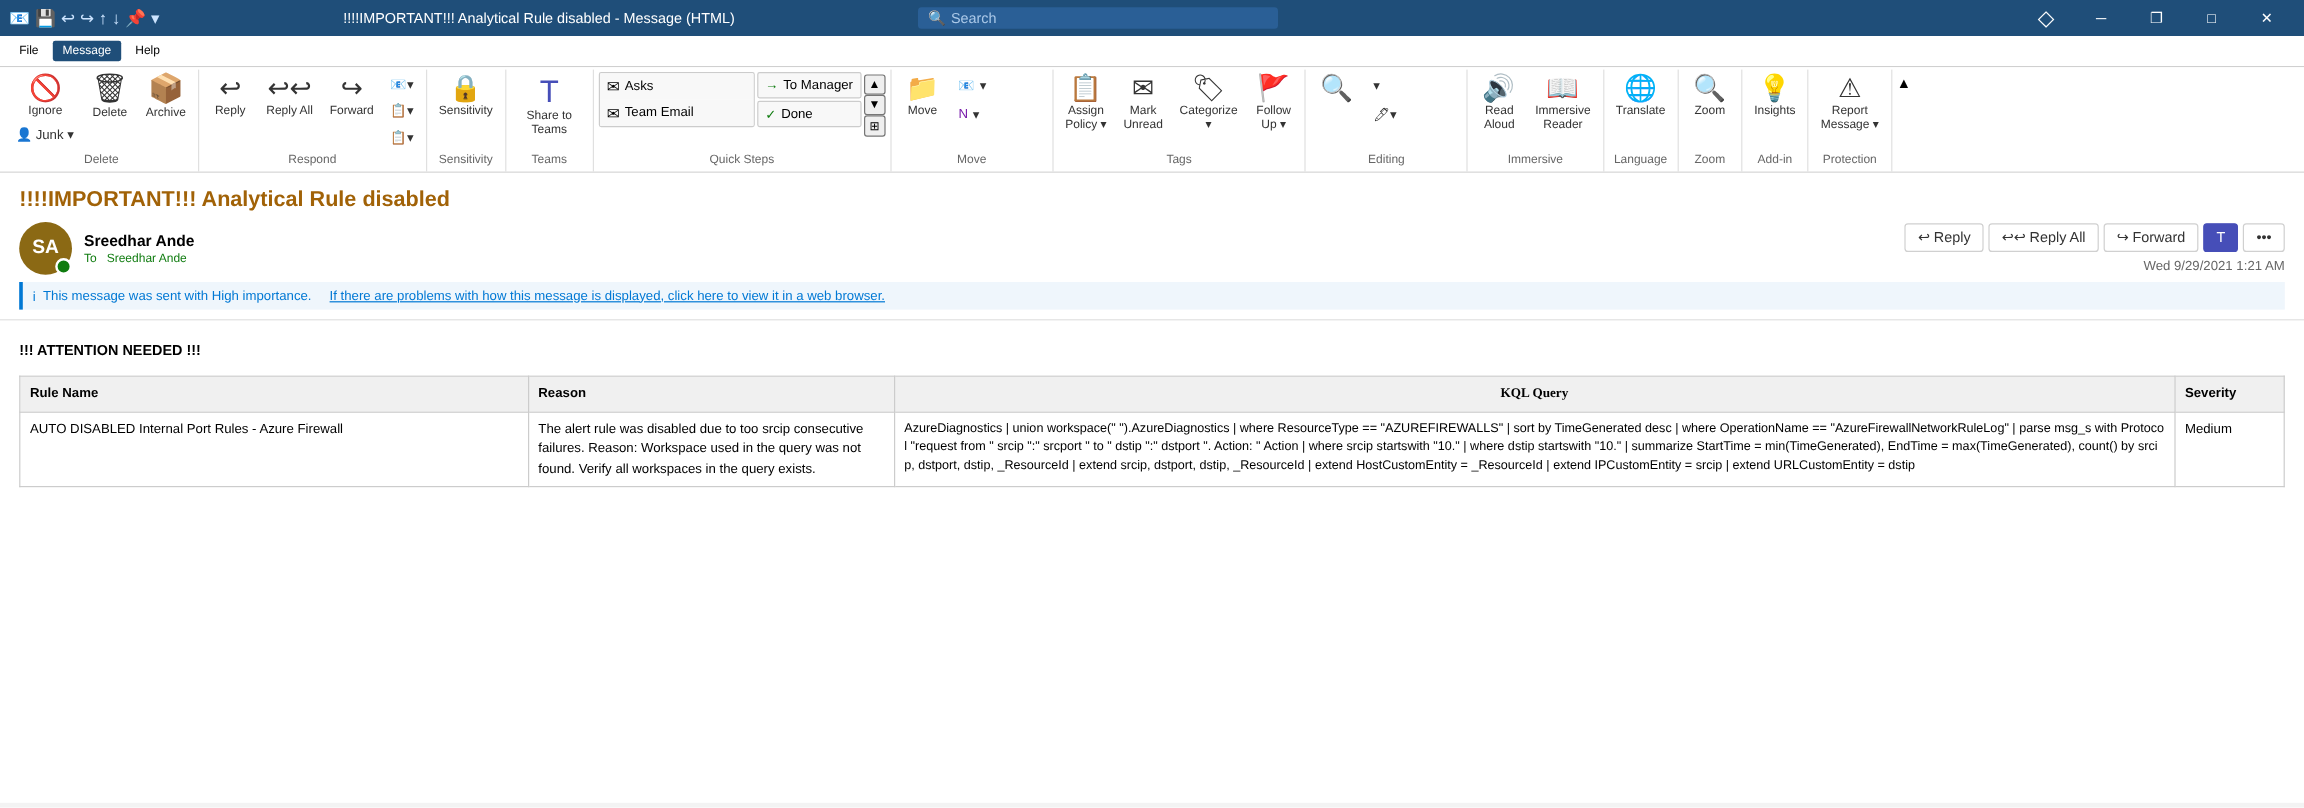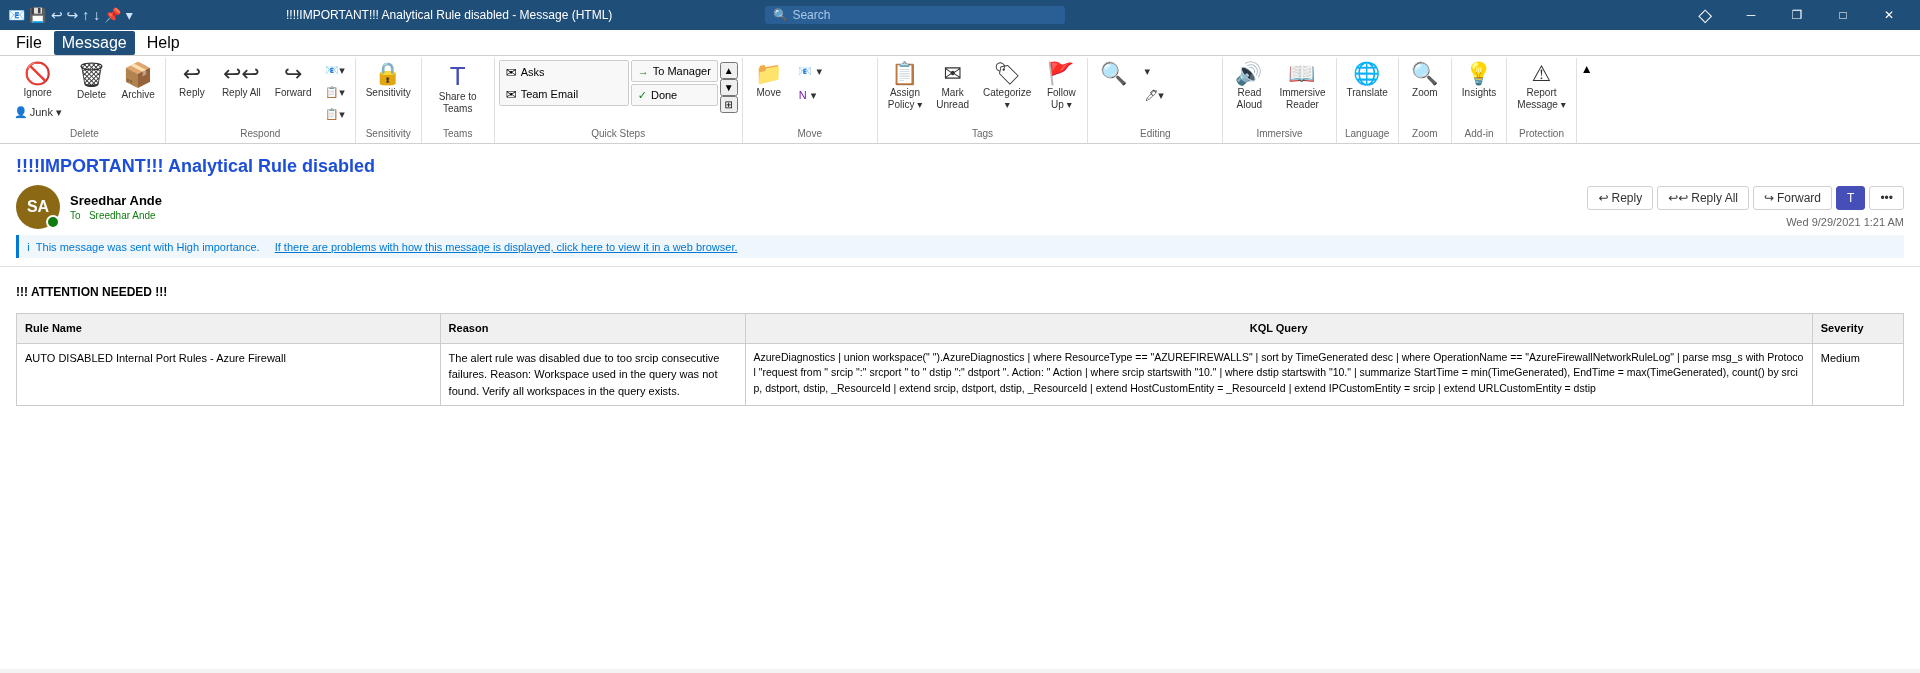--- a/index.html
+++ b/index.html
@@ -22,21 +22,21 @@
     .title-bar-search input::placeholder { color: #aac8e8; }
     .window-controls { display: flex; gap: 0; }
     .window-control { width: 46px; height: 30px; display: flex; align-items: center; justify-content: center; color: #fff; font-size: 12px; cursor: pointer; }
 
     
     .menu-bar {
       display: flex; align-items: center; height: 26px;
       background: #fff; border-bottom: 1px solid #d0d0d0;
       padding: 0 8px; gap: 4px;
     }
-    .menu-item { padding: 3px 8px; cursor: pointer; font-size: 16px; border-radius: 2px; }
+    .menu-item { padding: 3px 8px; cursor: pointer; font-size: 10px; border-radius: 2px; }
     .menu-item.active { background: #1f4e79; color: #fff; }
 
     
     .ribbon {
       background: #fff; border-bottom: 1px solid #d0d0d0;
       display: flex; align-items: stretch; min-height: 88px;
       padding: 2px 4px 0 4px;
     }
     .ribbon-group {
       display: flex; flex-direction: column; align-items: stretch;
@@ -70,21 +70,21 @@
       display: flex; align-items: center; padding: 2px 6px; cursor: pointer;
       background: #f8f8f8; font-size: 11px; gap: 4px; height: 22px;
     }
     .qs-item .icon { font-size: 13px; }
     .qs-scroll { display: flex; flex-direction: column; justify-content: space-between; padding: 2px 0; }
     .qs-scroll-btn { font-size: 10px; cursor: pointer; padding: 1px 2px; }
 
     
     .email-area { background: #fff; flex: 1; overflow-y: auto; }
     .email-header { padding: 12px 16px 8px 16px; border-bottom: 1px solid #e0e0e0; }
-    .email-subject { font-size: 18px; font-weight: 600; color: #1d4ed8; margin-bottom: 8px; }
+    .email-subject { font-size: 18px; font-weight: 600; color: #a16207; margin-bottom: 8px; }
 
     .email-meta { display: flex; align-items: center; justify-content: space-between; }
     .email-from { display: flex; align-items: center; gap: 10px; }
     .avatar {
       width: 44px; height: 44px; border-radius: 50%; background: #8b6914;
       display: flex; align-items: center; justify-content: center;
       color: #fff; font-size: 16px; font-weight: bold; flex-shrink: 0;
       position: relative;
     }
     .avatar-badge {
@@ -443,21 +443,21 @@
     </div>
 
     <div class="email-body">
       <p style="font-weight:bold;">!!! ATTENTION NEEDED !!!</p>
 
       <table class="email-table">
         <thead>
           <tr>
             <th>Rule Name</th>
             <th>Reason</th>
-            <th style="text-align:center;">KQL Query</th>
+            <th style="text-align:center;font-family:Liberation Serif, serif;">KQL Query</th>
             <th>Severity</th>
           </tr>
         </thead>
         <tbody>
           <tr>
             <td style="white-space:nowrap;min-width:120px;">AUTO DISABLED Internal Port Rules - Azure Firewall</td>
             <td style="max-width:200px;">The alert rule was disabled due to too srcip consecutive failures. Reason: Workspace used in the query was not found. Verify all workspaces in the query exists.</td>
             <td class="kql-col">AzureDiagnostics | union workspace("          ").AzureDiagnostics | where ResourceType == "AZUREFIREWALLS" | sort by TimeGenerated desc | where OperationName == "AzureFirewallNetworkRuleLog" | parse msg_s with Protocol "request from " srcip ":" srcport " to " dstip ":" dstport ". Action: " Action | where srcip startswith "10." | where dstip startswith "10." | summarize StartTime = min(TimeGenerated), EndTime = max(TimeGenerated), count() by srcip, dstport, dstip, _ResourceId | extend srcip, dstport, dstip, _ResourceId | extend HostCustomEntity = _ResourceId | extend IPCustomEntity = srcip | extend URLCustomEntity = dstip</td>
             <td>Medium</td>
           </tr>

